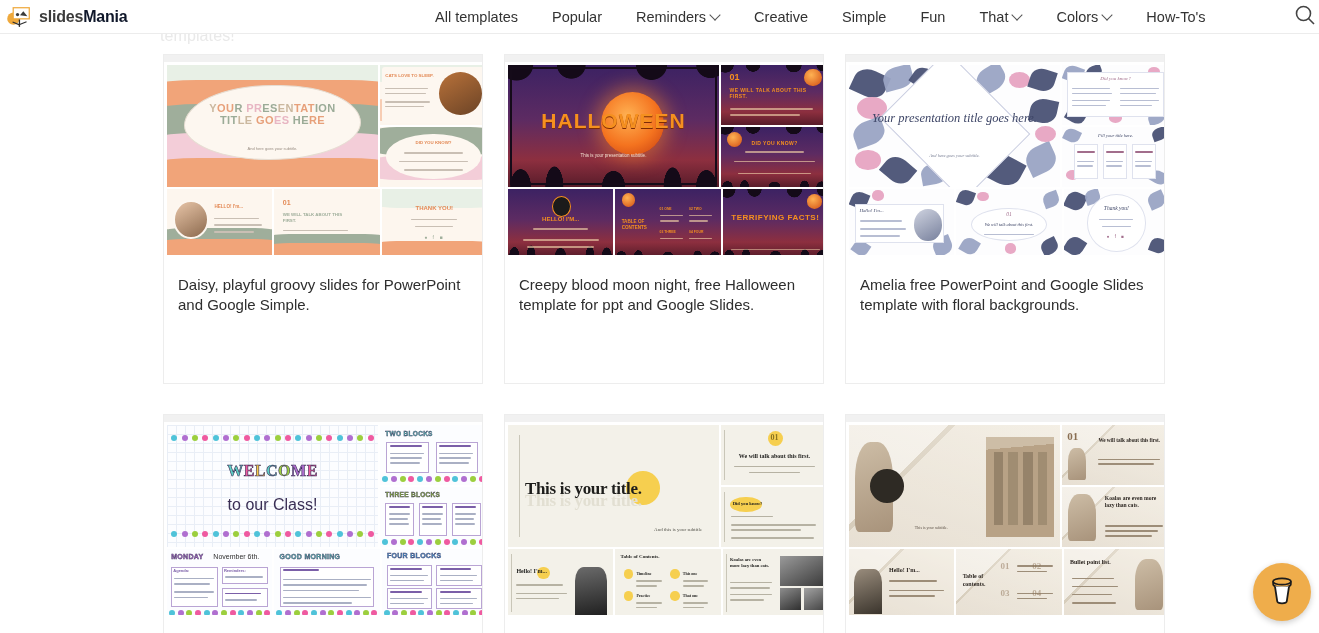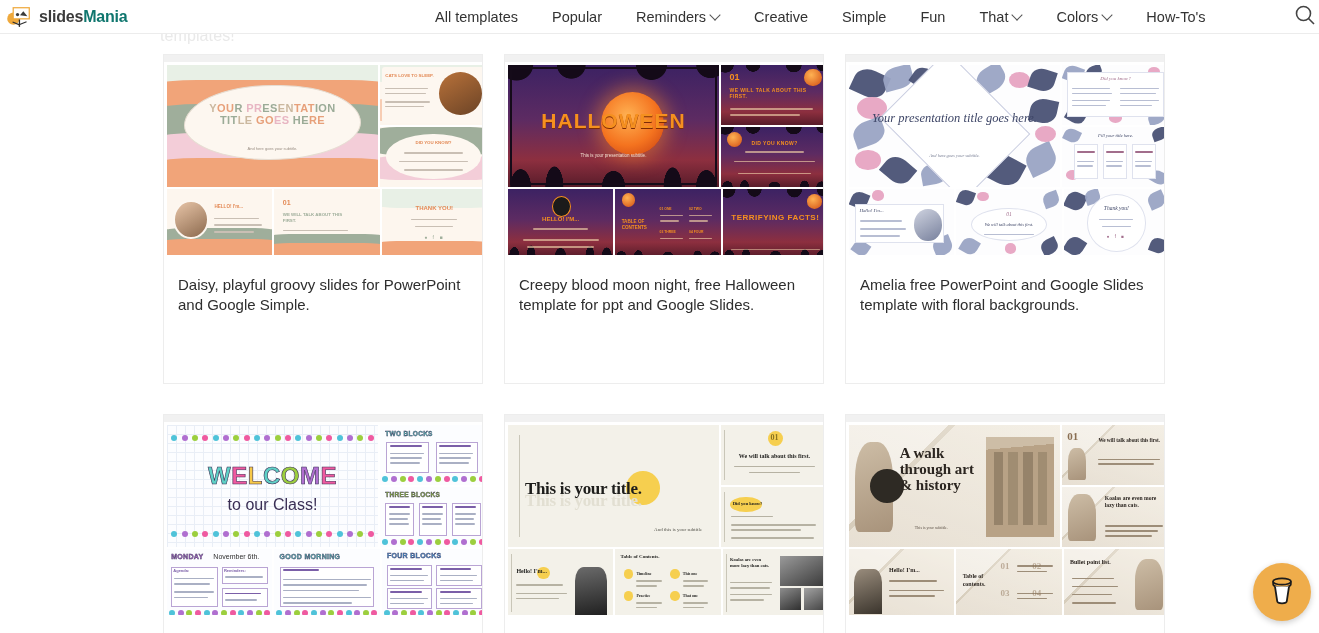--- a/index.html
+++ b/index.html
@@ -24,21 +24,21 @@
     white-space: pre-wrap; z-index: 10; pointer-events: none;
     letter-spacing: .1px;
   }
   #logo {
     position: absolute; top: 0px; left: 6px; height: 34px;
     display: flex; align-items: center; gap: 5px; z-index: 60;
   }
   #logo .mark { width: 28px; height: 26px; display: block; }
   #logo .wordmark { font-size: 16px; font-weight: bold; letter-spacing: -.2px; }
   #logo .wordmark .w1 { color: #3b3b3b; }
-  #logo .wordmark .w2 { color: #0f766e; }
+  #logo .wordmark .w2 { color: #0f172a; }
 
   #main-nav {
     position: absolute; top: 0; left: 418px; height: 34px;
     display: flex; align-items: center; gap: 0px; z-index: 55;
   }
   .nav-item {
     display: flex; align-items: center; gap: 5px;
     padding: 0 17px; height: 34px;
     font-size: 14.5px; color: #333333; white-space: nowrap;
     cursor: pointer;
@@ -163,21 +163,21 @@
   .wc .gridbg {
     position: absolute; inset: 0;
     background-image: linear-gradient(#e9eef6 1px, transparent 1px),
                       linear-gradient(90deg,#e9eef6 1px, transparent 1px);
     background-size: 9px 9px;
   }
   .wc .dots { position: absolute; left: 2%; right: 2%; display: flex; justify-content: space-between; }
   .wc .dots i { width: 6px; height: 6px; border-radius: 50%; display: block; }
   .wc .wtitle {
     position: absolute; left: 0; right: 0; top: 30%; text-align: center;
-    font-size: 24px; font-weight: bold; letter-spacing: .5px;
+    font-size: 16px; font-weight: bold; letter-spacing: .5px; font-family: Liberation Serif, serif;
   }
   .wc .wtitle span { -webkit-text-stroke: .6px #3a2f55; }
   .wc .wsub { position: absolute; left:0; right:0; top:58%; text-align:center;
     font-size: 16px; color:#3a2f55; }
   .wc .btitle { position:absolute; font-weight:bold; letter-spacing:.3px; -webkit-text-stroke:.4px #3a2f55; }
   .wc .box { position: absolute; background: #fff; border: 1px solid #b9a4d4; }
 
   
   .ym .s { background: #f3f1e9; }
   .ym .ydot { position: absolute; border-radius: 50%; background: #f6cf4f; }
@@ -833,21 +833,20 @@
     </div>
 
     <div class="tpl-card">
       <div class="card-strip"></div>
       <div class="thumb ah">
 
         <div class="s big">
           <div class="paper"></div>
           <div class="stat" style="left:3%;top:14%;width:18%;height:74%;"></div>
           <div style="position:absolute;left:10%;top:36%;width:16%;height:0;padding-bottom:16%;border-radius:50%;background:#2e2a24;"></div>
-          <div class="ahtitle">A walk through art &amp; history</div>
           <div style="position:absolute;left:24%;top:82%;width:30%;text-align:center;font-size:4px;color:#5b5046;font-family:'Liberation Serif',serif;">This is your subtitle.</div>
           <div style="position:absolute;right:3%;top:10%;width:32%;height:82%;background:linear-gradient(175deg,#cdbda6 0 12%,#b8a286 12% 100%);"></div>
           <div style="position:absolute;right:6%;top:22%;width:4.5%;height:60%;background:#a08d72;"></div>
           <div style="position:absolute;right:13%;top:22%;width:4.5%;height:60%;background:#96836a;"></div>
           <div style="position:absolute;right:20%;top:22%;width:4.5%;height:60%;background:#a08d72;"></div>
           <div style="position:absolute;right:27%;top:22%;width:4.5%;height:60%;background:#96836a;"></div>
         </div>
 
         <div class="s r1">
           <div class="paper"></div>

